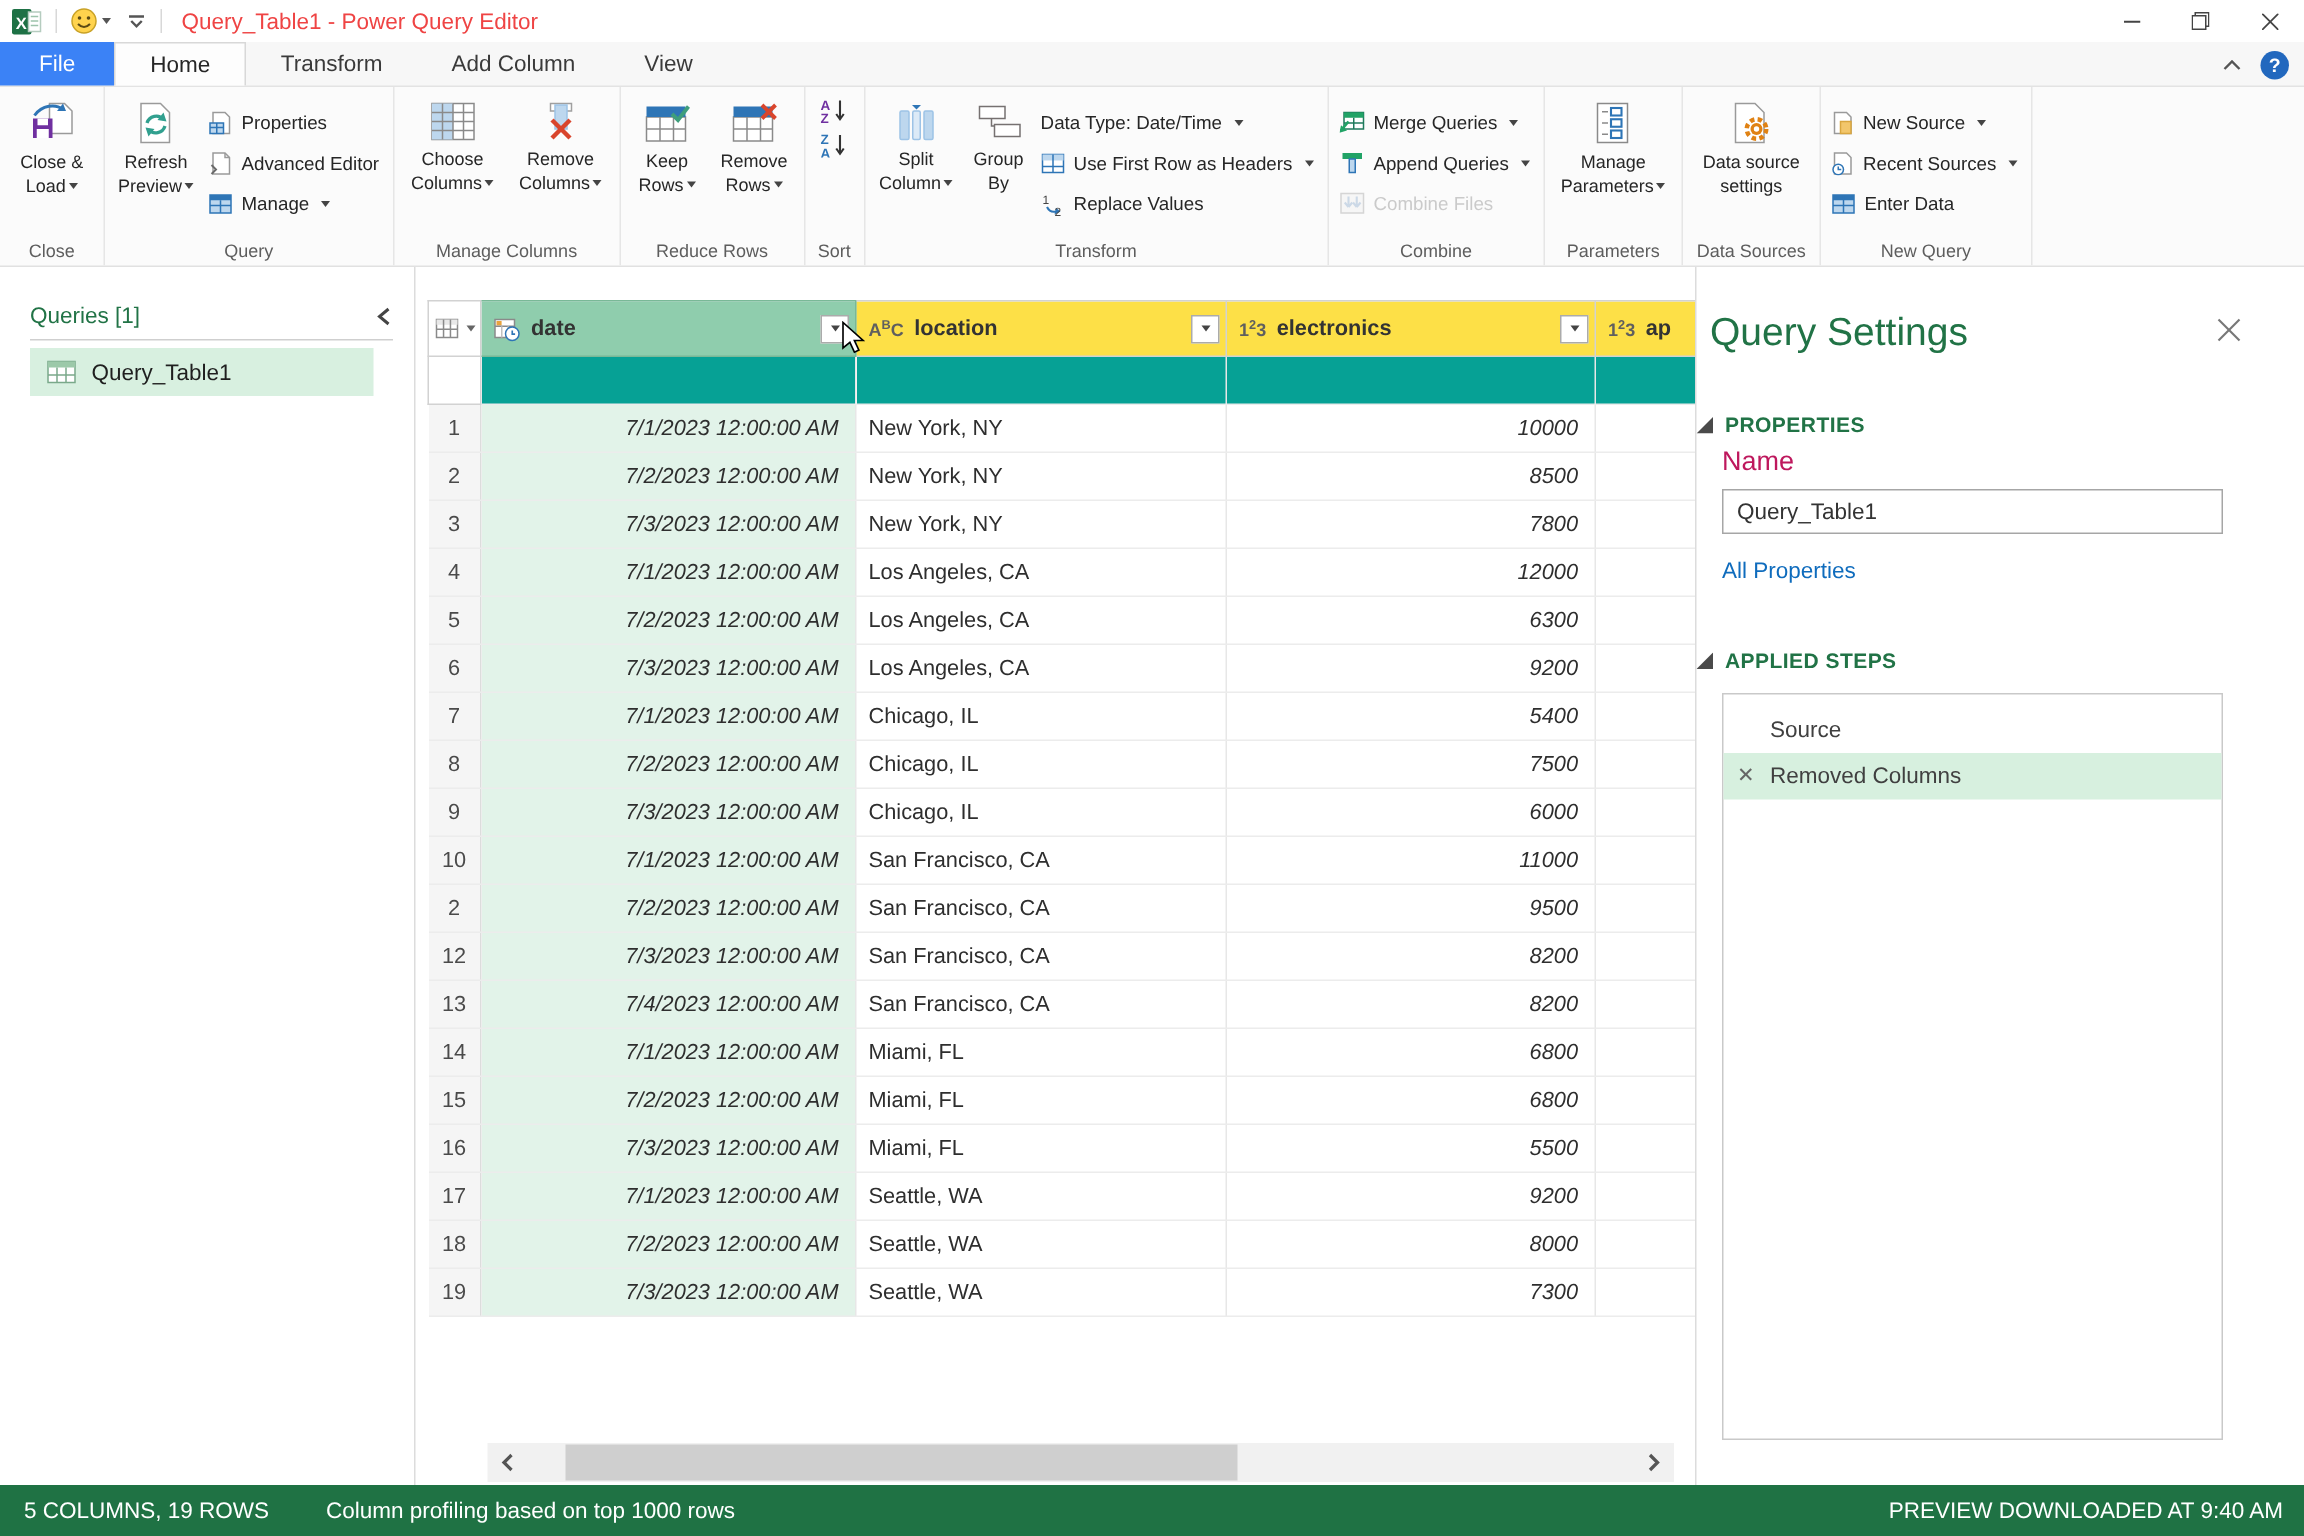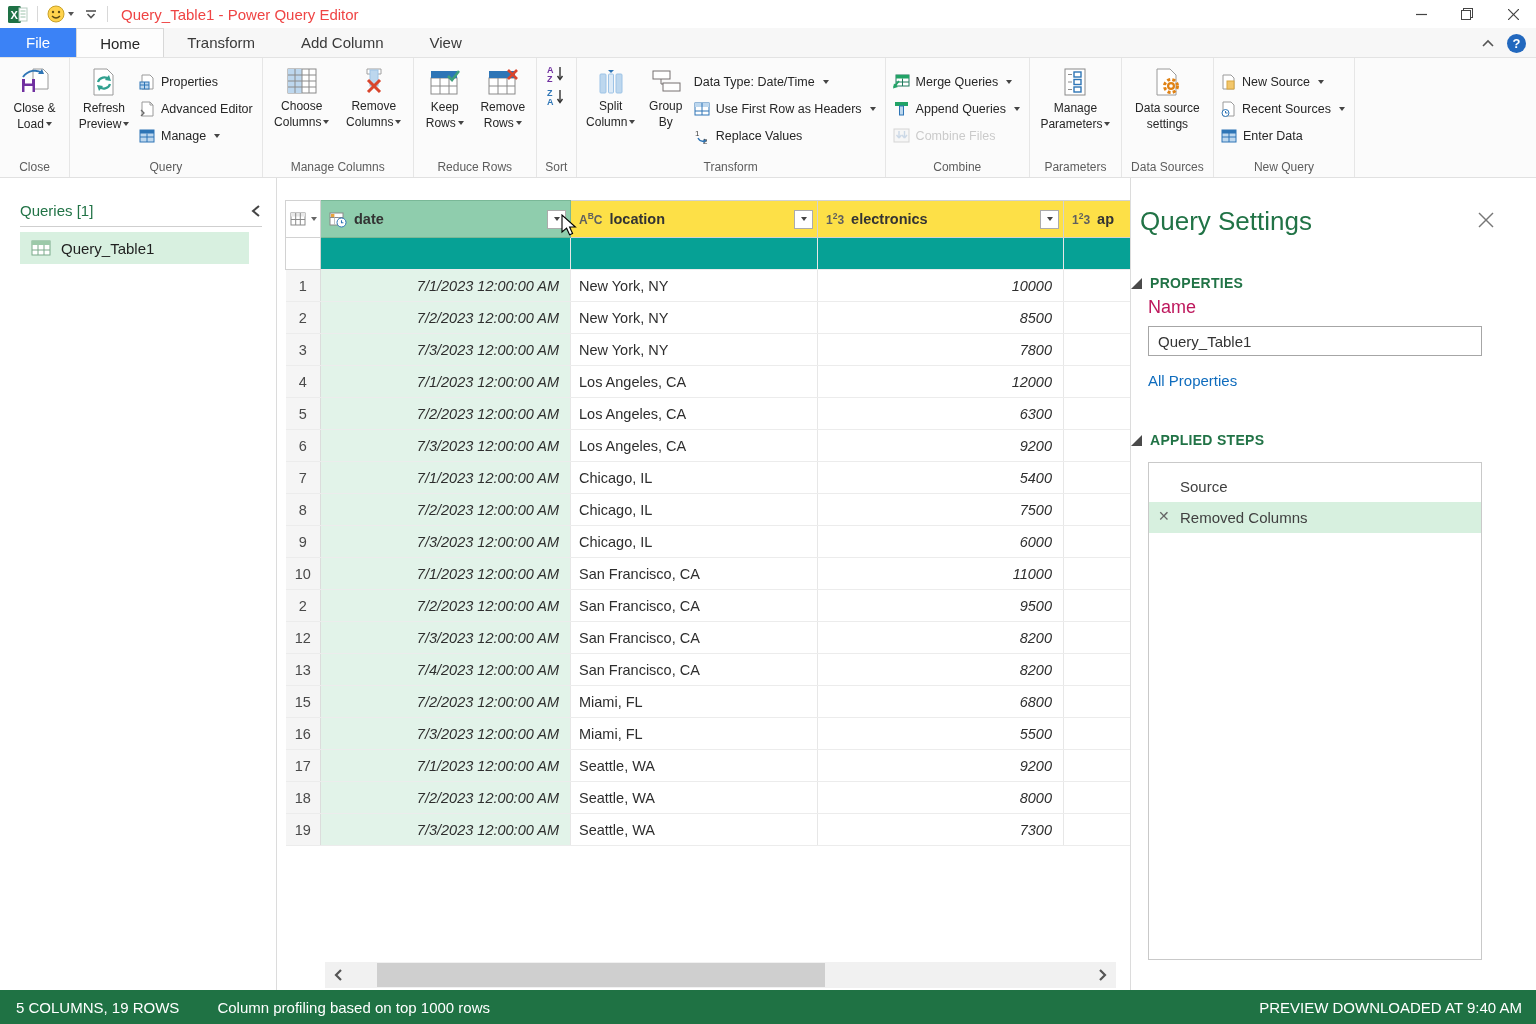--- a/index.html
+++ b/index.html
@@ -623,20 +623,27 @@
   </tr>
 
   <tr>
     <td class="c-num">13</td>
     <td class="c-date">7/4/2023 12:00:00 AM</td>
     <td class="c-loc">San Francisco, CA</td>
     <td class="c-elec">8200</td>
     <td class="c-ap"></td>
   </tr>
 
+  <tr>
+    <td class="c-num">14</td>
+    <td class="c-date">7/1/2023 12:00:00 AM</td>
+    <td class="c-loc">Miami, FL</td>
+    <td class="c-elec">6800</td>
+    <td class="c-ap"></td>
+  </tr>
 
   <tr>
     <td class="c-num">15</td>
     <td class="c-date">7/2/2023 12:00:00 AM</td>
     <td class="c-loc">Miami, FL</td>
     <td class="c-elec">6800</td>
     <td class="c-ap"></td>
   </tr>
 
   <tr>

